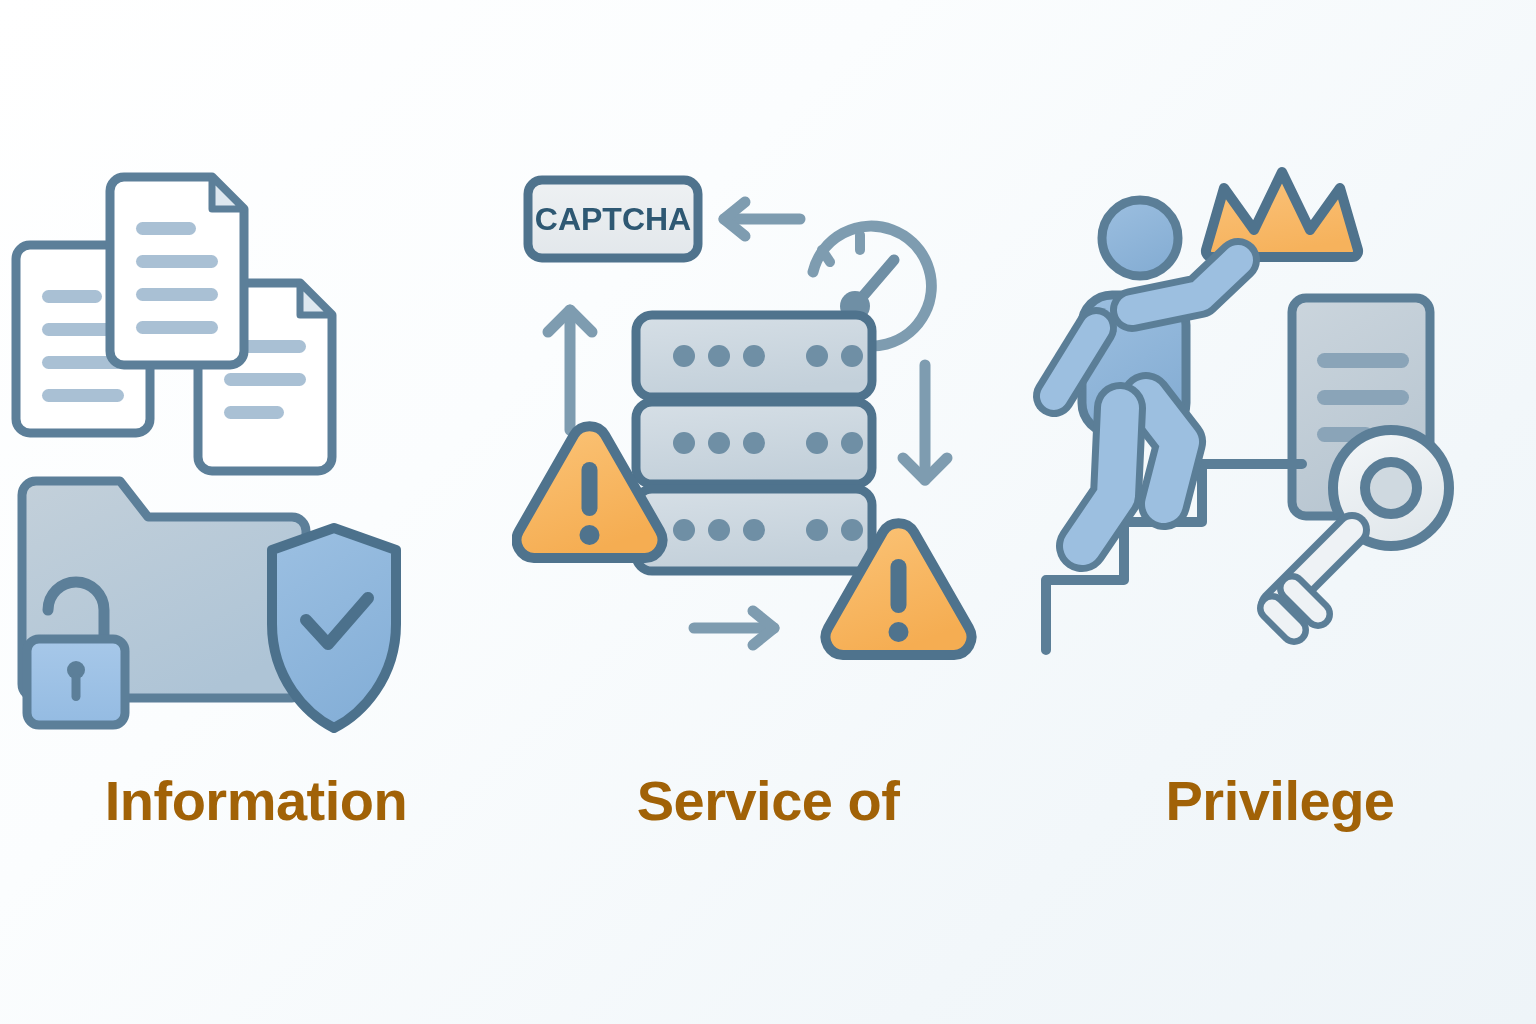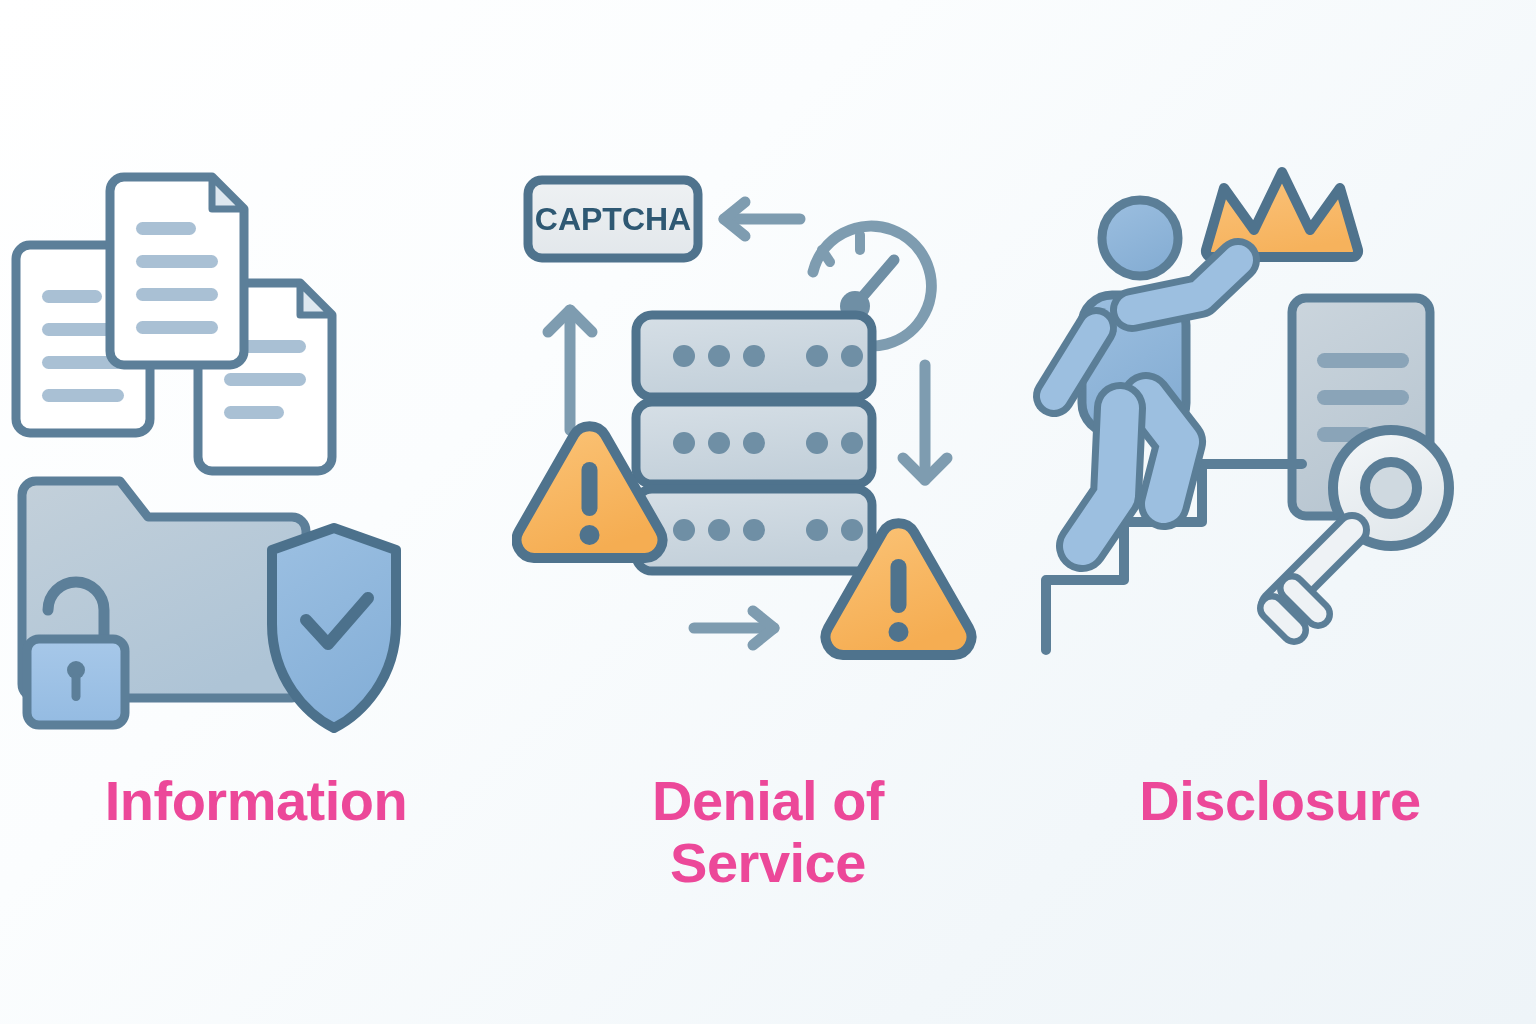--- a/index.html
+++ b/index.html
@@ -36,21 +36,21 @@
     height: 620px;
   }
   .art svg { display: block; width: 512px; height: 620px; }
 
   .caption {
     position: absolute;
     left: 0;
     width: 512px;
     top: 770px;
     text-align: center;
-    color: #ec4899;
+    color: #a16207;
     font-size: 56px;
     line-height: 1.10;
     font-weight: bold;
     letter-spacing: -0.5px;
     -webkit-font-smoothing: antialiased;
   }
   .caption .ln { display: block; white-space: nowrap; }
 </style>
 </head>
 <body style="background: linear-gradient(135deg, rgb(255, 255, 255) 0%, rgb(251, 253, 254) 35%, rgb(242, 247, 250) 75%, rgb(238, 244, 248) 100%);">
@@ -225,22 +225,21 @@
           <path d="M371 382 a18 18 0 0 1 31 0 l55 96 a18 18 0 0 1 -15 27 H331 a18 18 0 0 1 -15 -27 Z" fill="url(#warnGrad)" stroke="#4f738d" stroke-width="10" stroke-linejoin="round"></path>
           <rect x="378.5" y="409" width="16" height="54" rx="8" fill="#4f738d"></rect>
           <circle cx="386.5" cy="482" r="10" fill="#4f738d"></circle>
         </g>
 
         <text x="101" y="80" text-anchor="middle" font-family="Liberation Sans, sans-serif" font-size="32" font-weight="bold" fill="#2e5873" id="captcha-text">CAPTCHA</text>
       </svg>
     </div>
 
     <div class="caption">
-      <span class="ln">Denial of</span>
-      <span class="ln">Service</span>
+      <span class="ln">Service of</span>
     </div>
   </div>
 
   <div class="panel" id="panel-elev">
 
     <div class="art">
       <svg viewBox="0 0 512 620" xmlns="http://www.w3.org/2000/svg">
         <defs>
           <linearGradient id="crownGrad" x1="0" y1="0" x2="0.3" y2="1">
             <stop offset="0%" stop-color="#fbc47d"></stop>
@@ -303,17 +302,17 @@
           <path d="M328 380 l-76 76" fill="none" stroke="#eef2f5" stroke-width="22" stroke-linecap="round"></path>
           <path d="M268 438 l26 26" fill="none" stroke="#5b7e97" stroke-width="30" stroke-linecap="round"></path>
           <path d="M268 438 l26 26" fill="none" stroke="#eef2f5" stroke-width="17" stroke-linecap="round"></path>
           <path d="M248 458 l22 22" fill="none" stroke="#5b7e97" stroke-width="30" stroke-linecap="round"></path>
           <path d="M248 458 l22 22" fill="none" stroke="#eef2f5" stroke-width="17" stroke-linecap="round"></path>
         </g>
       </svg>
     </div>
 
     <div class="caption">
-      <span class="ln">Disclosure</span>
+      <span class="ln">Privilege</span>
     </div>
   </div>
 
 </div>
 
 </body></html>

